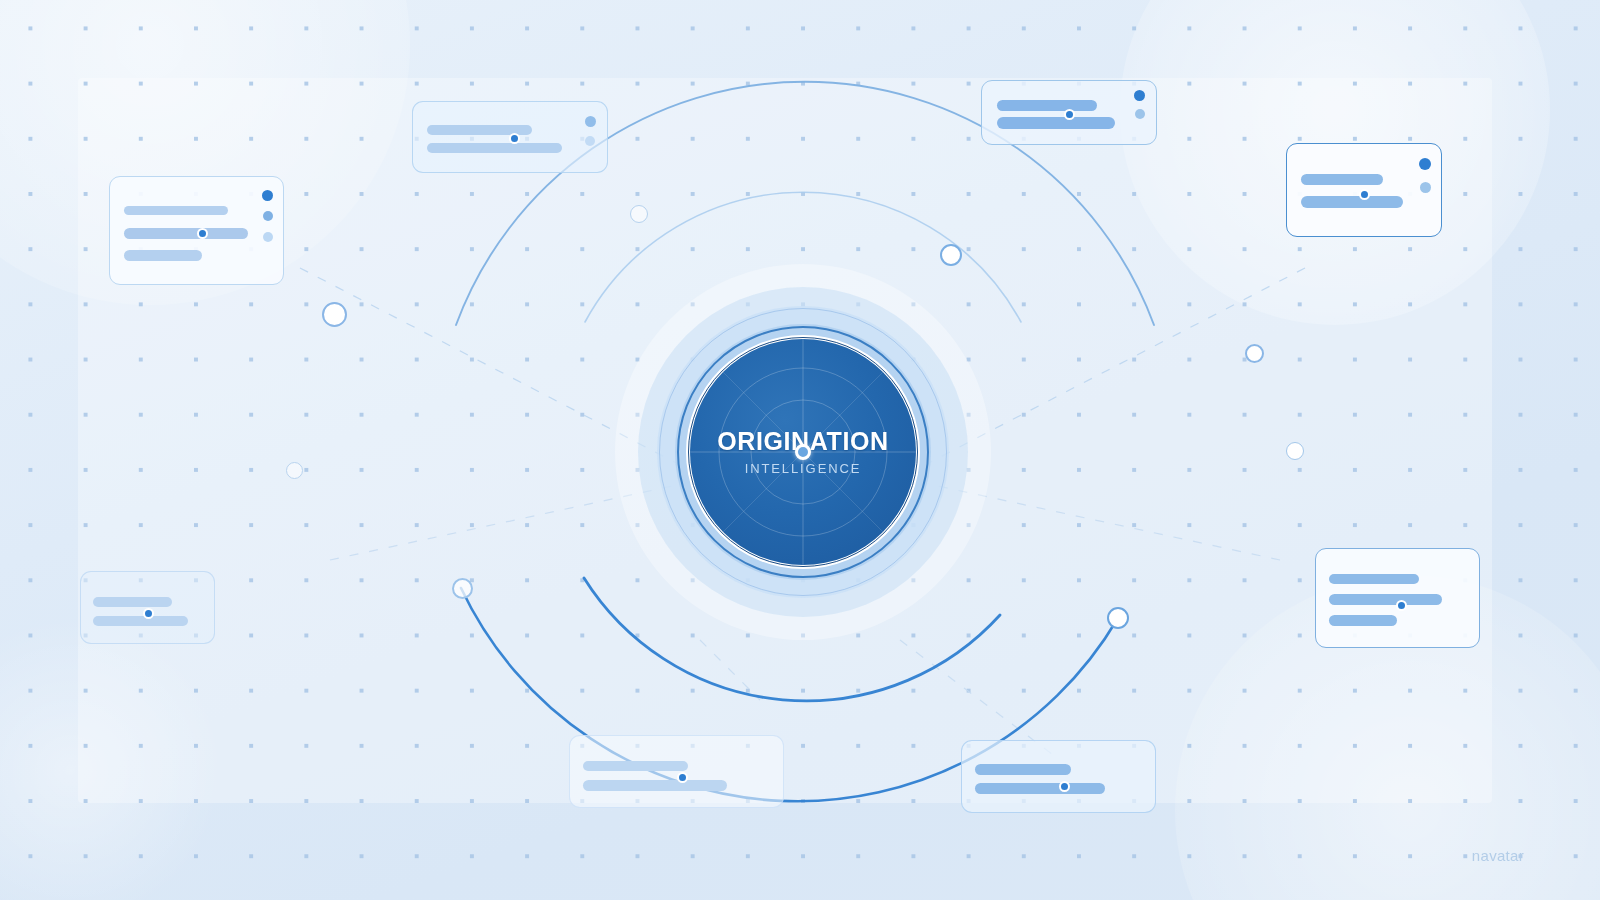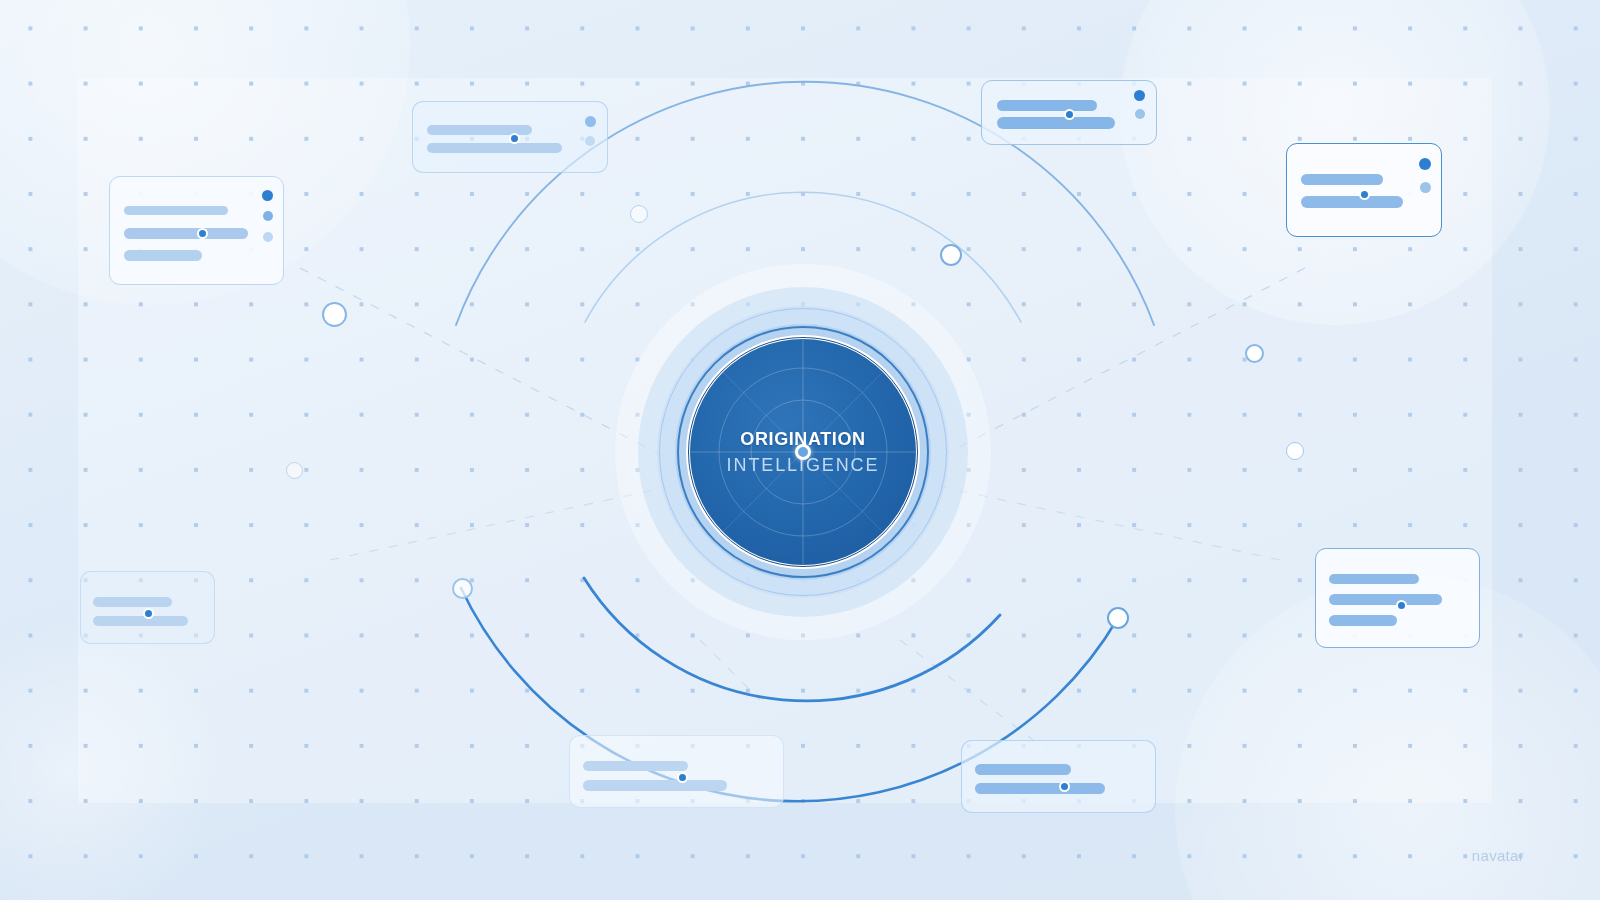--- a/index.html
+++ b/index.html
@@ -86,28 +86,28 @@
     overflow: hidden;
   }
   .core-label {
     position: absolute; left: 0; top: 0;
     transform: translate(-50%, -50%);
     width: 240px; text-align: center;
     pointer-events: none;
   }
   .core-title {
     display: block;
-    font-size: 18px; font-weight: bold; letter-spacing: 0.6px;
+    font-size: 25px; font-weight: bold; letter-spacing: 0.6px;
     color: #ffffff; line-height: 1.0;
     text-shadow: 0 1px 2px rgba(10,50,95,0.35);
   }
   .core-sub {
     display: block;
     margin-top: 8px;
-    font-size: 18px; font-weight: normal; letter-spacing: 1.9px;
+    font-size: 13px; font-weight: normal; letter-spacing: 1.9px;
     color: rgba(214,232,250,0.88); line-height: 1.0;
   }
   .core-dot {
     position: absolute; left: 0; top: 0;
     width: 16px; height: 16px; margin: -8px 0 0 -8px;
     border-radius: 50%;
     background: #6aa6e0;
     border: 3px solid #ffffff;
     box-shadow: 0 0 5px rgba(255,255,255,0.6);
   }

